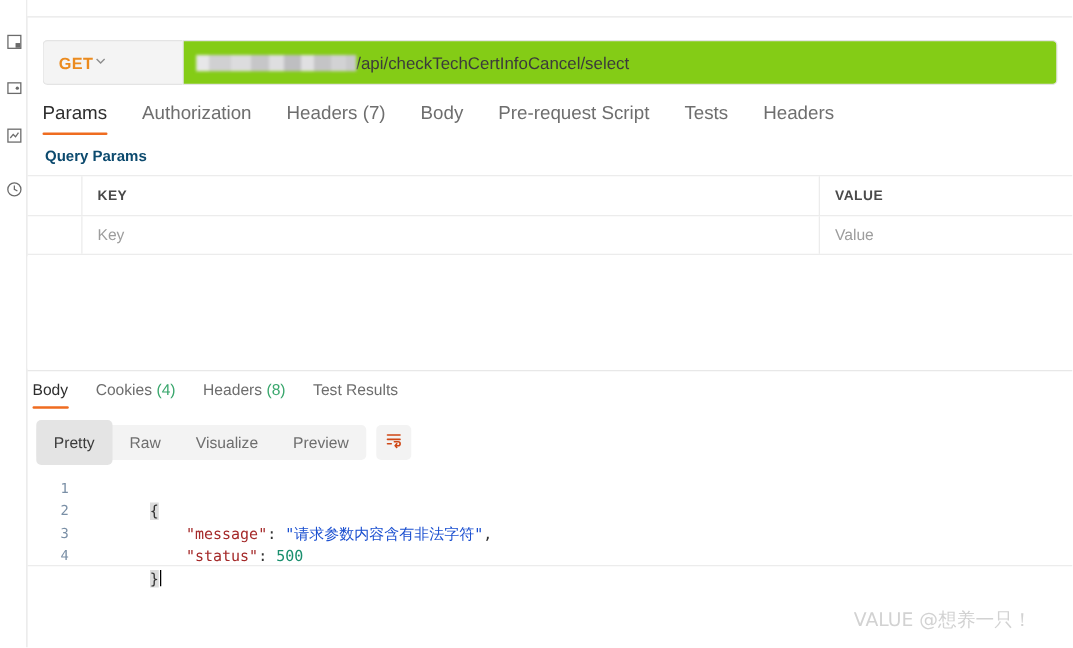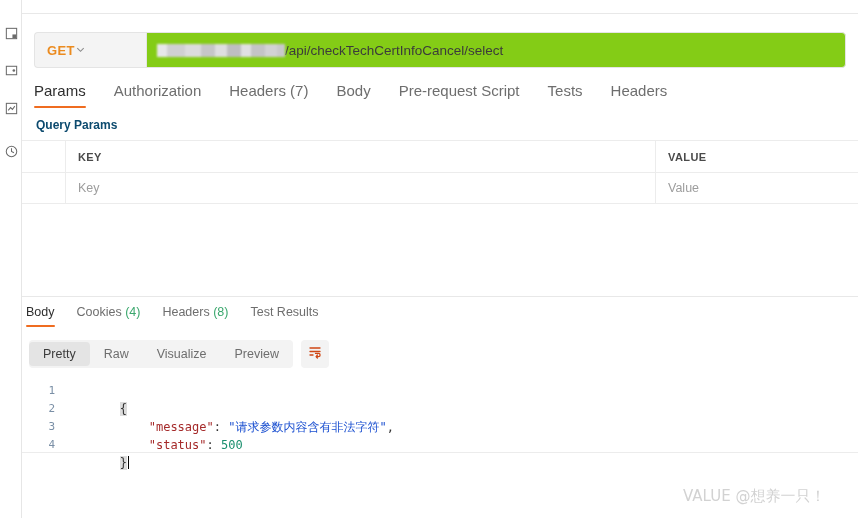--- a/index.html
+++ b/index.html
@@ -117,21 +117,21 @@
   }
   .restab .gcnt { color: #3aa76d; }
 
   
   .fmtbar { position: absolute; left: 29px; top: 340px; display: flex; align-items: center; gap: 8px; }
   .seg {
     display: flex; align-items: center; background: #f3f3f3; border-radius: 4px;
     height: 28px; padding: 0;
   }
   .seg-item {
-    font-size: 12.5px; color: #6e6e6e; padding: 0 14px; height: 24px;
+    font-size: 12.5px; color: #6e6e6e; padding: 0 14px; height: 36px;
     display: flex; align-items: center; border-radius: 4px;
   }
   .seg-item.active { background: #e4e4e4; color: #3b3b3b; }
   .jsonsel {
     display: flex; align-items: center; gap: 10px; background: #f3f3f3;
     border-radius: 4px; height: 28px; padding: 0 12px;
     font-size: 12px; color: #5b5b5b; font-weight: 600;
   }
   .wrapbtn {
     width: 28px; height: 28px; background: #f3f3f3; border-radius: 4px;

